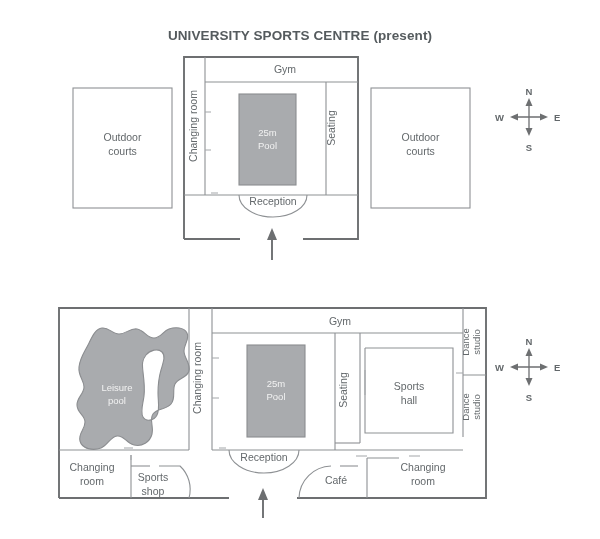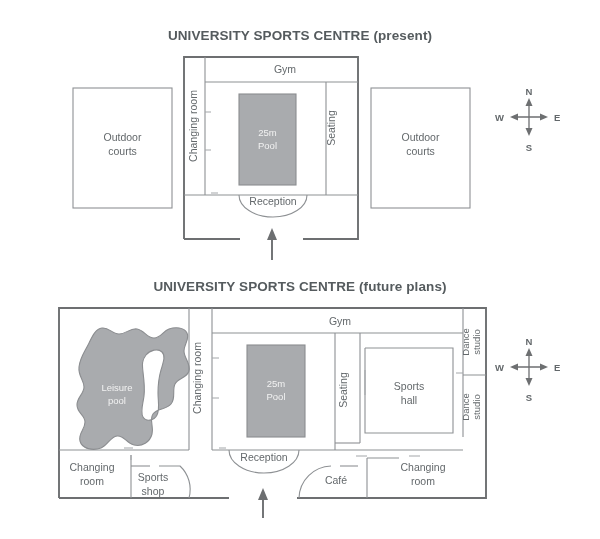--- a/index.html
+++ b/index.html
@@ -91,21 +91,20 @@
         <text class="compass-l" x="529" y="95" text-anchor="middle">N</text>
         <text class="compass-l" x="529" y="151" text-anchor="middle">S</text>
         <text class="compass-l" x="554" y="121" text-anchor="start">E</text>
         <text class="compass-l" x="504" y="121" text-anchor="end">W</text>
       </g>
     </svg>
   </section>
 
   <section class="plan" id="plan-future">
 
-    <div class="plan-title">UNIVERSITY SPORTS CENTRE (future plans)</div>
 
     <svg width="600" height="269" viewBox="0 0 600 269">
 
       <path class="wall" d="M59,228 L59,38 L486,38 L486,228 L297,228 M229,228 L59,228"></path>
 
       <path class="thinwall" d="M59,180 L189,180"></path>
       <path class="hairline" d="M86,178 L95,178 M124,178 L133,178"></path>
 
       <path class="pool" fill-rule="evenodd" d="M88,75 C84,83 80,88 79,97 C78,106 84,110 84,117
                C84,124 77,127 77,135 C77,143 85,145 85,152

